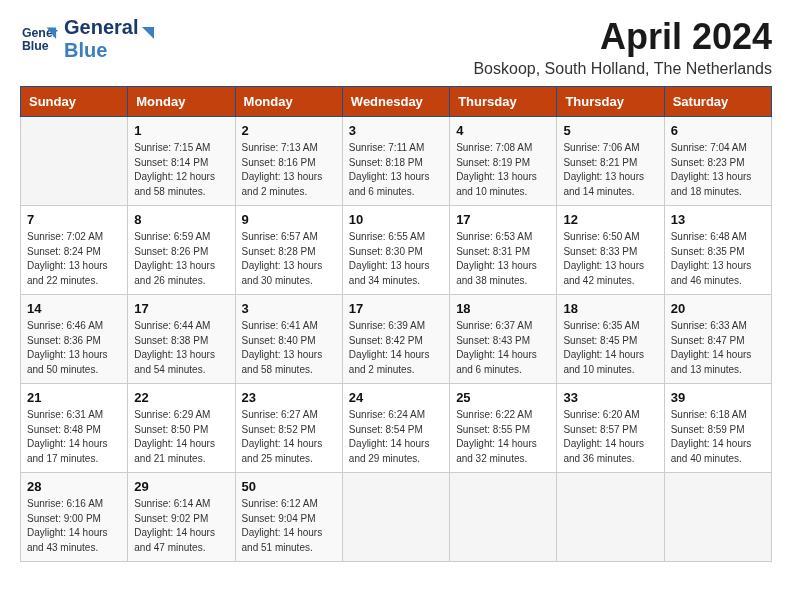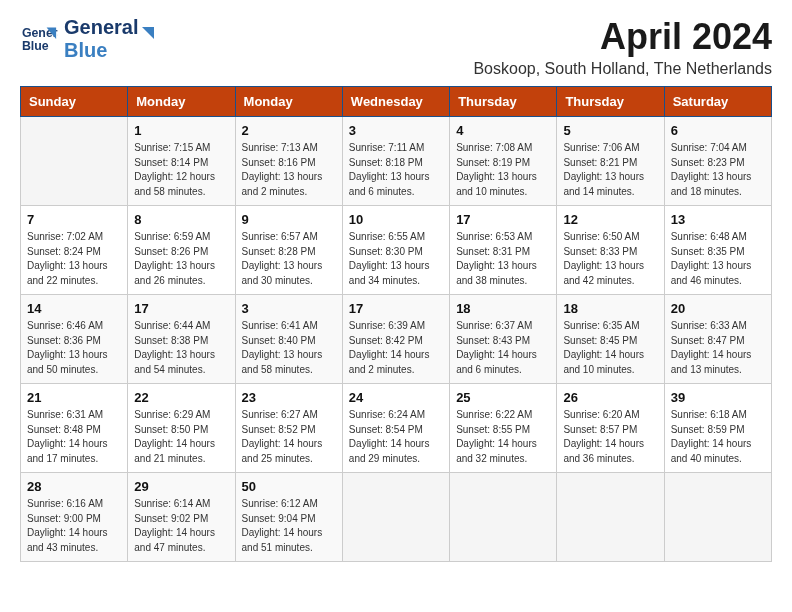--- a/index.html
+++ b/index.html
@@ -220,21 +220,21 @@
         </td>
         <td>
           <div class="day-num">24</div>
           <div class="day-info">Sunrise: 6:24 AM<br>Sunset: 8:54 PM<br>Daylight: 14 hours and 29 minutes.</div>
         </td>
         <td>
           <div class="day-num">25</div>
           <div class="day-info">Sunrise: 6:22 AM<br>Sunset: 8:55 PM<br>Daylight: 14 hours and 32 minutes.</div>
         </td>
         <td>
-          <div class="day-num">26</div>
+          <div class="day-num">33</div>
           <div class="day-info">Sunrise: 6:20 AM<br>Sunset: 8:57 PM<br>Daylight: 14 hours and 36 minutes.</div>
         </td>
         <td>
           <div class="day-num">39</div>
           <div class="day-info">Sunrise: 6:18 AM<br>Sunset: 8:59 PM<br>Daylight: 14 hours and 40 minutes.</div>
         </td>
       </tr>
       <tr>
         <td>
           <div class="day-num">28</div>

